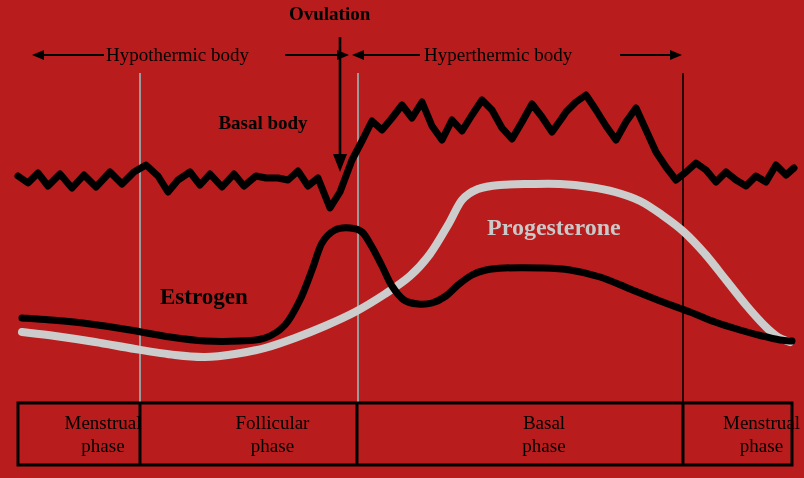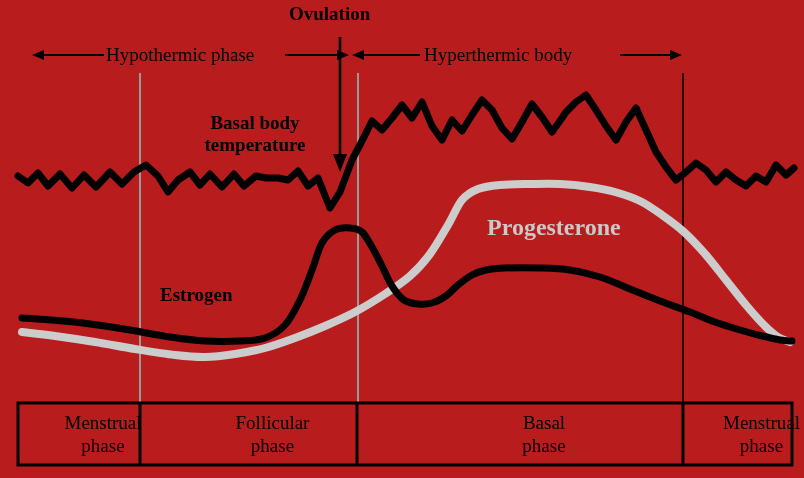--- a/index.html
+++ b/index.html
@@ -3,21 +3,21 @@
 <meta charset="utf-8">
 <style>
   html,body{margin:0;padding:0;background:#ffffff;}
   body{font-family:"Liberation Serif", serif;}
   #root{position:relative;width:804px;height:478px;background:#b91c1c;overflow:hidden;}
   svg#figure{position:absolute;left:0;top:0;width:804px;height:478px;}
   .lbl{position:absolute;white-space:nowrap;}
   .phase-lbl{font-family:"Liberation Serif", serif;font-size:19px;color:#000;}
   .ovu-lbl{font-family:"Liberation Serif", serif;font-weight:bold;font-size:19px;color:#000;}
   .bbt-lbl{font-family:"Liberation Serif", serif;font-weight:bold;font-size:19px;color:#000;line-height:22px;text-align:center;}
-  .estro-lbl{font-family:"Liberation Serif", serif;font-weight:bold;font-size:19px;color:#000;}
+  .estro-lbl{font-family:"Liberation Serif", serif;font-weight:bold;font-size:23px;color:#000;}
   .proges-lbl{font-family:"Liberation Serif", serif;font-weight:bold;font-size:24px;color:#c9c9c9;}
   .box-cell{position:absolute;display:flex;flex-direction:column;align-items:center;justify-content:center;
             font-family:"Liberation Serif", serif;font-size:19px;color:#000;line-height:23px;text-align:center;box-sizing:border-box;padding-left:48px;}
 </style>
 </head>
 <body>
 
 <div id="root">
 
   <svg id="figure" viewBox="0 0 804 478">
@@ -54,26 +54,25 @@
     <g>
       <rect x="18" y="403" width="774" height="62" fill="none" stroke="#000" stroke-width="3"></rect>
       <line x1="140" y1="403" x2="140" y2="465" stroke="#000" stroke-width="3"></line>
       <line x1="357" y1="403" x2="357" y2="465" stroke="#000" stroke-width="3"></line>
       <line x1="683" y1="403" x2="683" y2="465" stroke="#000" stroke-width="3"></line>
     </g>
   </svg>
 
   <div class="lbl ovu-lbl" style="left:289px;top:3px;">Ovulation</div>
 
-  <div class="lbl phase-lbl" style="left:106px;top:44px;">Hypothermic phase</div>
+  <div class="lbl phase-lbl" style="left:106px;top:44px;">Hypothermic body</div>
   <div class="lbl phase-lbl" style="left:424px;top:44px;">Hyperthermic body</div>
 
-  <div class="lbl bbt-lbl" style="left:184px;top:112px;width:142px;">
+  <div class="lbl bbt-lbl" style="left:192px;top:112px;width:142px;">
     <span>Basal body</span><br>
-    <span>temperature</span>
   </div>
 
   <div class="lbl estro-lbl" style="left:160px;top:284px;">Estrogen</div>
   <div class="lbl proges-lbl" style="left:487px;top:214px;">Progesterone</div>
 
   <div class="box-cell" style="left:18px;top:403px;width:122px;height:62px;">
     <span>Menstrual</span>
     <span>phase</span>
   </div>
   <div class="box-cell" style="left:140px;top:403px;width:217px;height:62px;">

